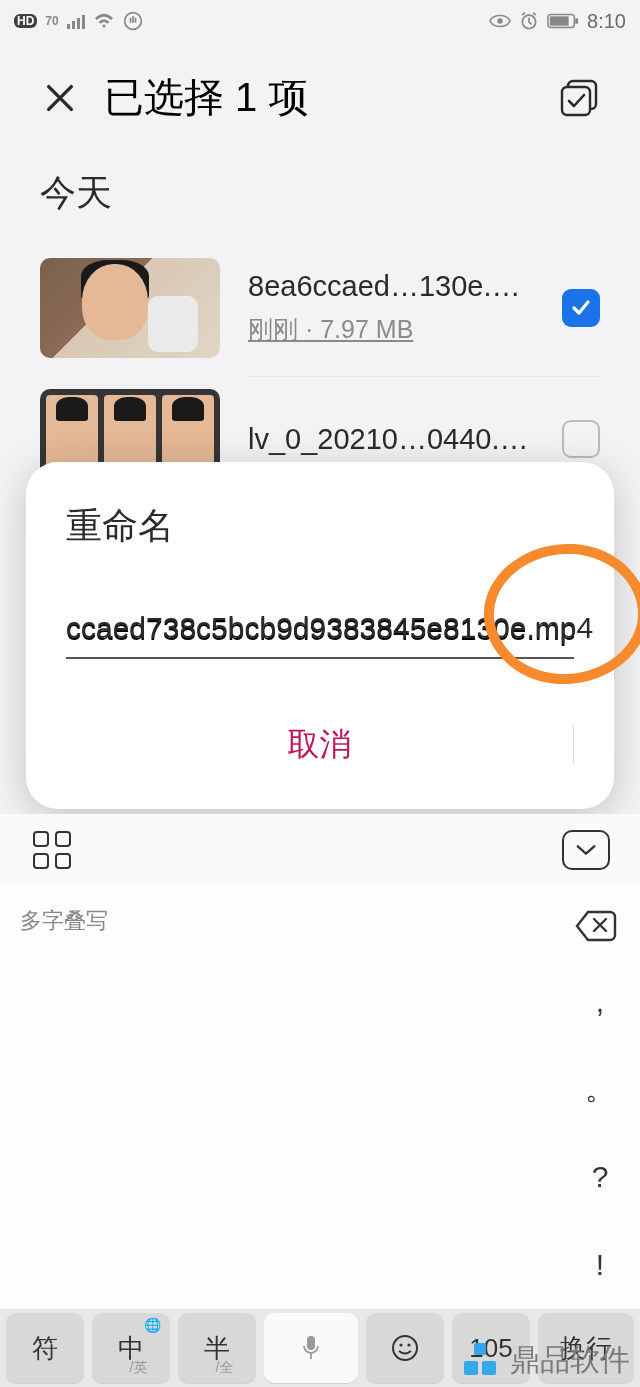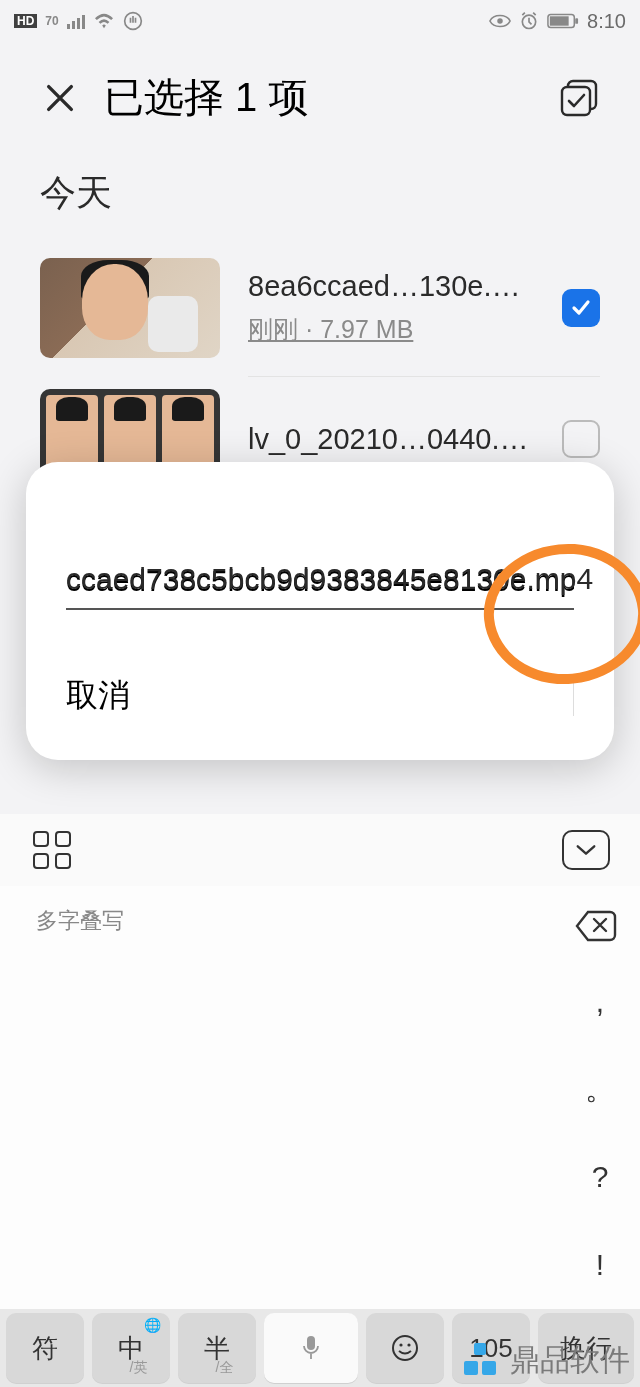--- a/index.html
+++ b/index.html
@@ -1,19 +1,19 @@
 <!DOCTYPE html>
 <html><head>
 <meta charset="utf-8">
 <style>
   * { margin:0; padding:0; box-sizing:border-box; font-family:-apple-system,"PingFang SC","Microsoft YaHei",sans-serif; }
   body { width:640px; height:1387px; background:#f3f3f5; overflow:hidden; position:relative; }
   .statusbar { height:42px; display:flex; align-items:center; justify-content:space-between; padding:0 14px; color:#6a6a6a; font-size:20px; }
   .status-left,.status-right { display:flex; align-items:center; gap:8px; }
-  .hd-badge{background:#404040;color:#fff;font-size:12px;padding:0 3px;border-radius:0;font-weight:bold;}
+  .hd-badge{background:#404040;color:#fff;font-size:12px;padding:0 3px;border-radius:6px;font-weight:bold;}
   .sig-icon{display:inline-flex;gap:2px;align-items:flex-end;height:16px;}
   .sig-icon i{width:3px;background:#888;display:block;}
   .topbar{display:flex;align-items:center;padding:28px 40px 30px;}
   .close{width:40px;height:40px;display:flex;align-items:center;justify-content:center;}
   .title{font-size:40px;font-weight:400;color:#000000;margin-left:24px;flex:1;}
   .selectall{width:42px;height:42px;}
   .section{padding:0 40px;}
   .section-h{font-size:36px;color:#2a2a2a;margin:14px 0 40px;}
   .row{display:flex;align-items:center;gap:28px;margin-bottom:18px;}
   .thumb{width:180px;height:100px;border-radius:10px;background:#ccc;overflow:hidden;flex-shrink:0;}
@@ -26,29 +26,29 @@
   .divider{height:1px;background:#e3e3e3;margin:12px 0 12px 208px;}
   .dialog{position:absolute;left:26px;right:26px;top:462px;background:#fff;border-radius:32px;padding:40px 40px 24px;box-shadow:0 8px 40px rgba(0,0,0,0.2);}
   .dlg-title{font-size:36px;color:#2a2a2a;font-weight:500;}
   .dlg-input-wrap{position:relative;margin-top:56px;}
   .dlg-input{width:100%;border:none;border-bottom:2px solid #555;font-size:30px;padding:6px 0 10px;outline:none;background:transparent;}
   .dlg-input::selection{background:#b0c5ea;}
   .sel-bg{position:absolute;left:0;top:4px;height:36px;width:438px;background:#a4c2f4;z-index:-1;}
   .ext-text{position:absolute;left:0;top:4px;font-size:30px;color:#2a2a2a;pointer-events:none;}
   .annotation{position:absolute;top:544px;right:-8px;width:164px;height:140px;border:10px solid #f78a2d;border-radius:50% 50% 50% 50% / 48% 52% 48% 52%;transform:rotate(-6deg);pointer-events:none;z-index:20;}
   .dlg-btns{display:flex;margin-top:46px;}
-  .dlg-btn{flex:1;font-size:32px;color:#000000;padding:18px 0;}
+  .dlg-btn{flex:1;text-align:center;font-size:32px;color:#be185d;padding:18px 0;}
   .dlg-sep{width:1px;height:40px;background:#ddd;align-self:center;}
   .kb-toolbar{position:absolute;top:814px;left:0;right:0;height:72px;background:#fafafa;display:flex;align-items:center;justify-content:space-between;padding:0 30px;}
   .kbt-btn{width:44px;height:44px;display:flex;align-items:center;justify-content:center;}
   .grid-icon{display:grid;grid-template-columns:16px 16px;grid-template-rows:16px 16px;gap:6px;}
   .grid-icon div{border:2.5px solid #333;border-radius:4px;}
   .chev-box{width:48px;height:40px;border:2.5px solid #333;border-radius:10px;display:flex;align-items:center;justify-content:center;}
   .kb-area{position:absolute;top:886px;left:0;right:0;bottom:78px;background:#fdfdfd;}
-  .kb-hint{position:absolute;top:20px;left:36px;font-size:22px;color:#888;}
+  .kb-hint{position:absolute;top:20px;left:20px;font-size:22px;color:#888;}
   .kb-back{position:absolute;top:22px;right:22px;width:44px;height:36px;}
   .kb-right-col{position:absolute;right:0;top:72px;bottom:0;width:80px;display:flex;flex-direction:column;}
   .kb-rc{flex:1;display:flex;align-items:center;justify-content:center;font-size:30px;color:#333;}
   .kb-bottom{position:absolute;bottom:0;left:0;right:0;height:78px;background:#e8e8e8;display:flex;gap:8px;padding:4px 6px;}
   .kb-key{height:70px;border-radius:10px;background:#d8d8d8;display:flex;align-items:center;justify-content:center;font-size:26px;color:#333;position:relative;box-shadow:0 1px 0 rgba(0,0,0,0.1);}
   .kb-key.white{background:#fafafa;}
   .kb-sub{font-size:14px;color:#999;position:absolute;bottom:6px;left:50%;transform:translateX(-8%);}
   .kb-sup{font-size:14px;position:absolute;top:4px;right:8px;}
   .watermark{position:absolute;bottom:6px;right:10px;display:flex;align-items:center;gap:10px;color:#7a7a7a;font-size:30px;z-index:50;}
   .wm-logo{width:40px;height:40px;position:relative;}
@@ -144,20 +144,21 @@
         <div class="t2"></div>
     </div>
     <div class="info">
       <div class="fname">lv_0_20210…0440.mp4</div>
     </div>
     <div class="check off"></div>
   </div>
 </div>
 
 <div class="dialog">
+  <div class="dlg-title">重命名</div>
   <div class="dlg-input-wrap">
     <div class="sel-bg"></div>
     <div class="ext-text">ccaed738c5bcb9d9383845e8130e.mp4</div>
     <input class="dlg-input" value="ccaed738c5bcb9d9383845e8130e.mp4" style="">
   </div>
   <div class="dlg-btns">
     <div class="dlg-btn">取消</div>
     <div class="dlg-sep"></div>
   </div>
 </div>

